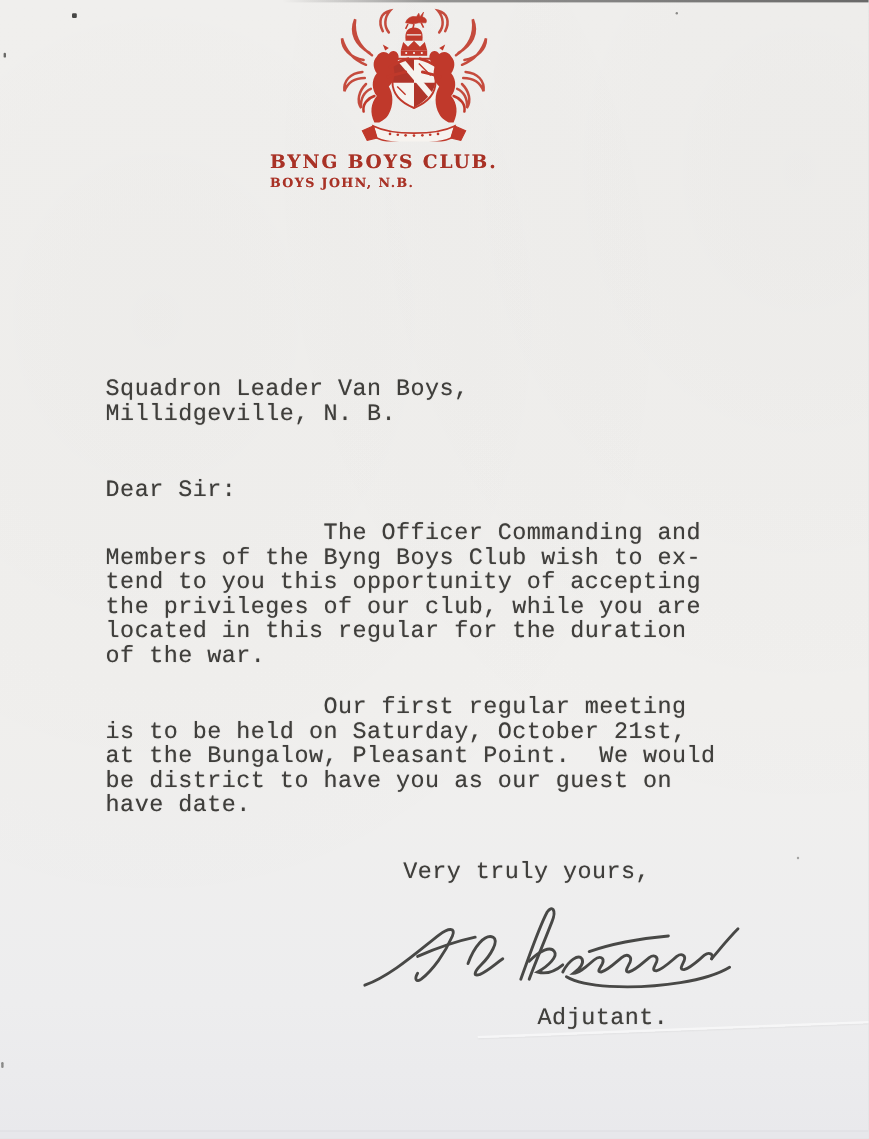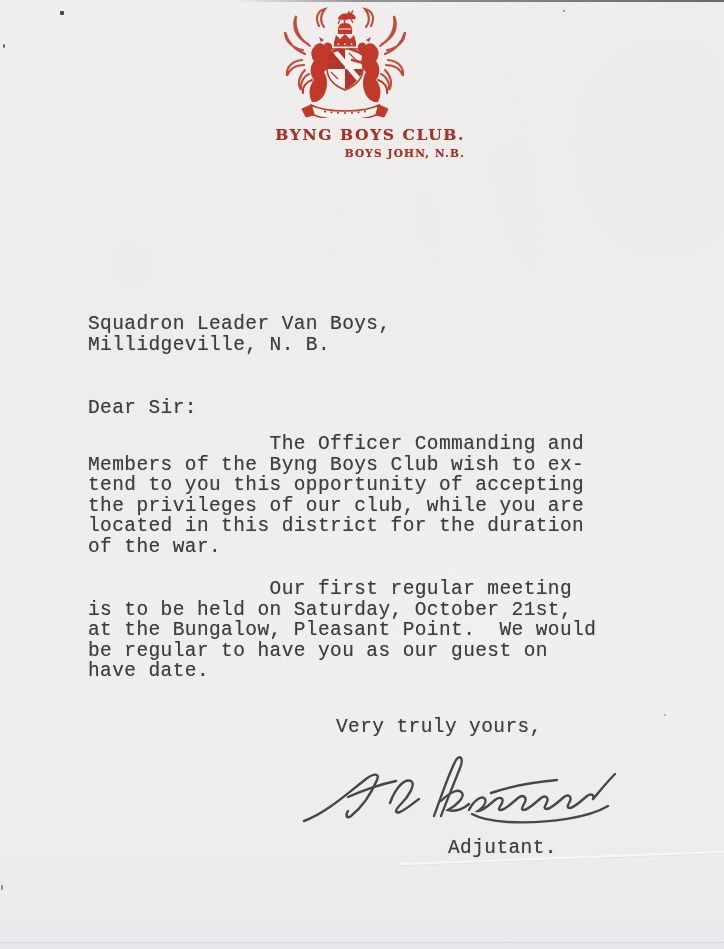--- a/index.html
+++ b/index.html
@@ -24,21 +24,21 @@
   .speck.s3{left:563px;top:10px;width:2px;height:2px;opacity:.6;}
   .speck.s4{left:664px;top:714px;width:2px;height:2px;opacity:.45;}
   .speck.s5{left:1px;top:885px;width:2px;height:5px;opacity:.6;}
   .crease{position:absolute;top:857px;left:398px;width:326px;height:2px;
     transform:rotate(-2.2deg);background:rgba(255,255,255,.55);
     box-shadow:0 1px 1px rgba(0,0,0,.035);}
   .bottom-band{position:absolute;bottom:0;left:0;right:0;height:6px;
     background:#e7e7eb;border-top:1px solid rgba(0,0,0,0.04);}
 
   
-  .letterhead{position:absolute;top:6px;left:225px;width:240px;text-align:right;}
+  .letterhead{position:absolute;top:6px;left:225px;width:240px;text-align:left;}
   .crest{display:block;margin:0 auto;}
   .club-name{
     margin-top:7px;
     font-family:"DejaVu Serif","Liberation Serif",serif;
     font-weight:700;font-size:15.5px;letter-spacing:1.6px;
     color:#a93226;text-shadow:0 0 .5px rgba(169,50,38,.6);
     white-space:nowrap;}
   .club-loc{
     margin-top:3px;
     font-family:"DejaVu Serif","Liberation Serif",serif;
@@ -139,29 +139,29 @@
     <div class="line">Millidgeville, N. B.</div>
   </div>
 
   <div class="salutation tw line">Dear Sir:</div>
 
   <div class="para1 tw">
     <div class="line">               The Officer Commanding and</div>
     <div class="line">Members of the Byng Boys Club wish to ex-</div>
     <div class="line">tend to you this opportunity of accepting</div>
     <div class="line">the privileges of our club, while you are</div>
-    <div class="line">located in this district for the duration</div>
+    <div class="line">located in this regular for the duration</div>
     <div class="line">of the war.</div>
   </div>
 
   <div class="para2 tw">
     <div class="line">               Our first regular meeting</div>
     <div class="line">is to be held on Saturday, October 21st,</div>
     <div class="line">at the Bungalow, Pleasant Point.  We would</div>
-    <div class="line">be regular to have you as our guest on</div>
+    <div class="line">be district to have you as our guest on</div>
     <div class="line">have date.</div>
   </div>
 
   <div class="closing tw line">Very truly yours,</div>
 
   <svg class="signature" role="img" viewBox="0 0 335 95" width="335" height="95" aria-label="F E Ketchum">
     <g fill="none" stroke="#3a3a38" stroke-width="2.4" stroke-linecap="round" opacity=".92">
       <path d="M6,68 C28,60 50,40 68,26 C76,20 82,20 79,27 C73,41 63,55 53,63 C49,66 47,63 50,58"></path>
       <path d="M50,44 C66,37 84,31 98,28"></path>
       <path d="M92,50 C97,36 106,25 113,28 C118,31 111,43 103,51 C97,57 96,61 102,59 C109,56 115,50 121,46"></path>

